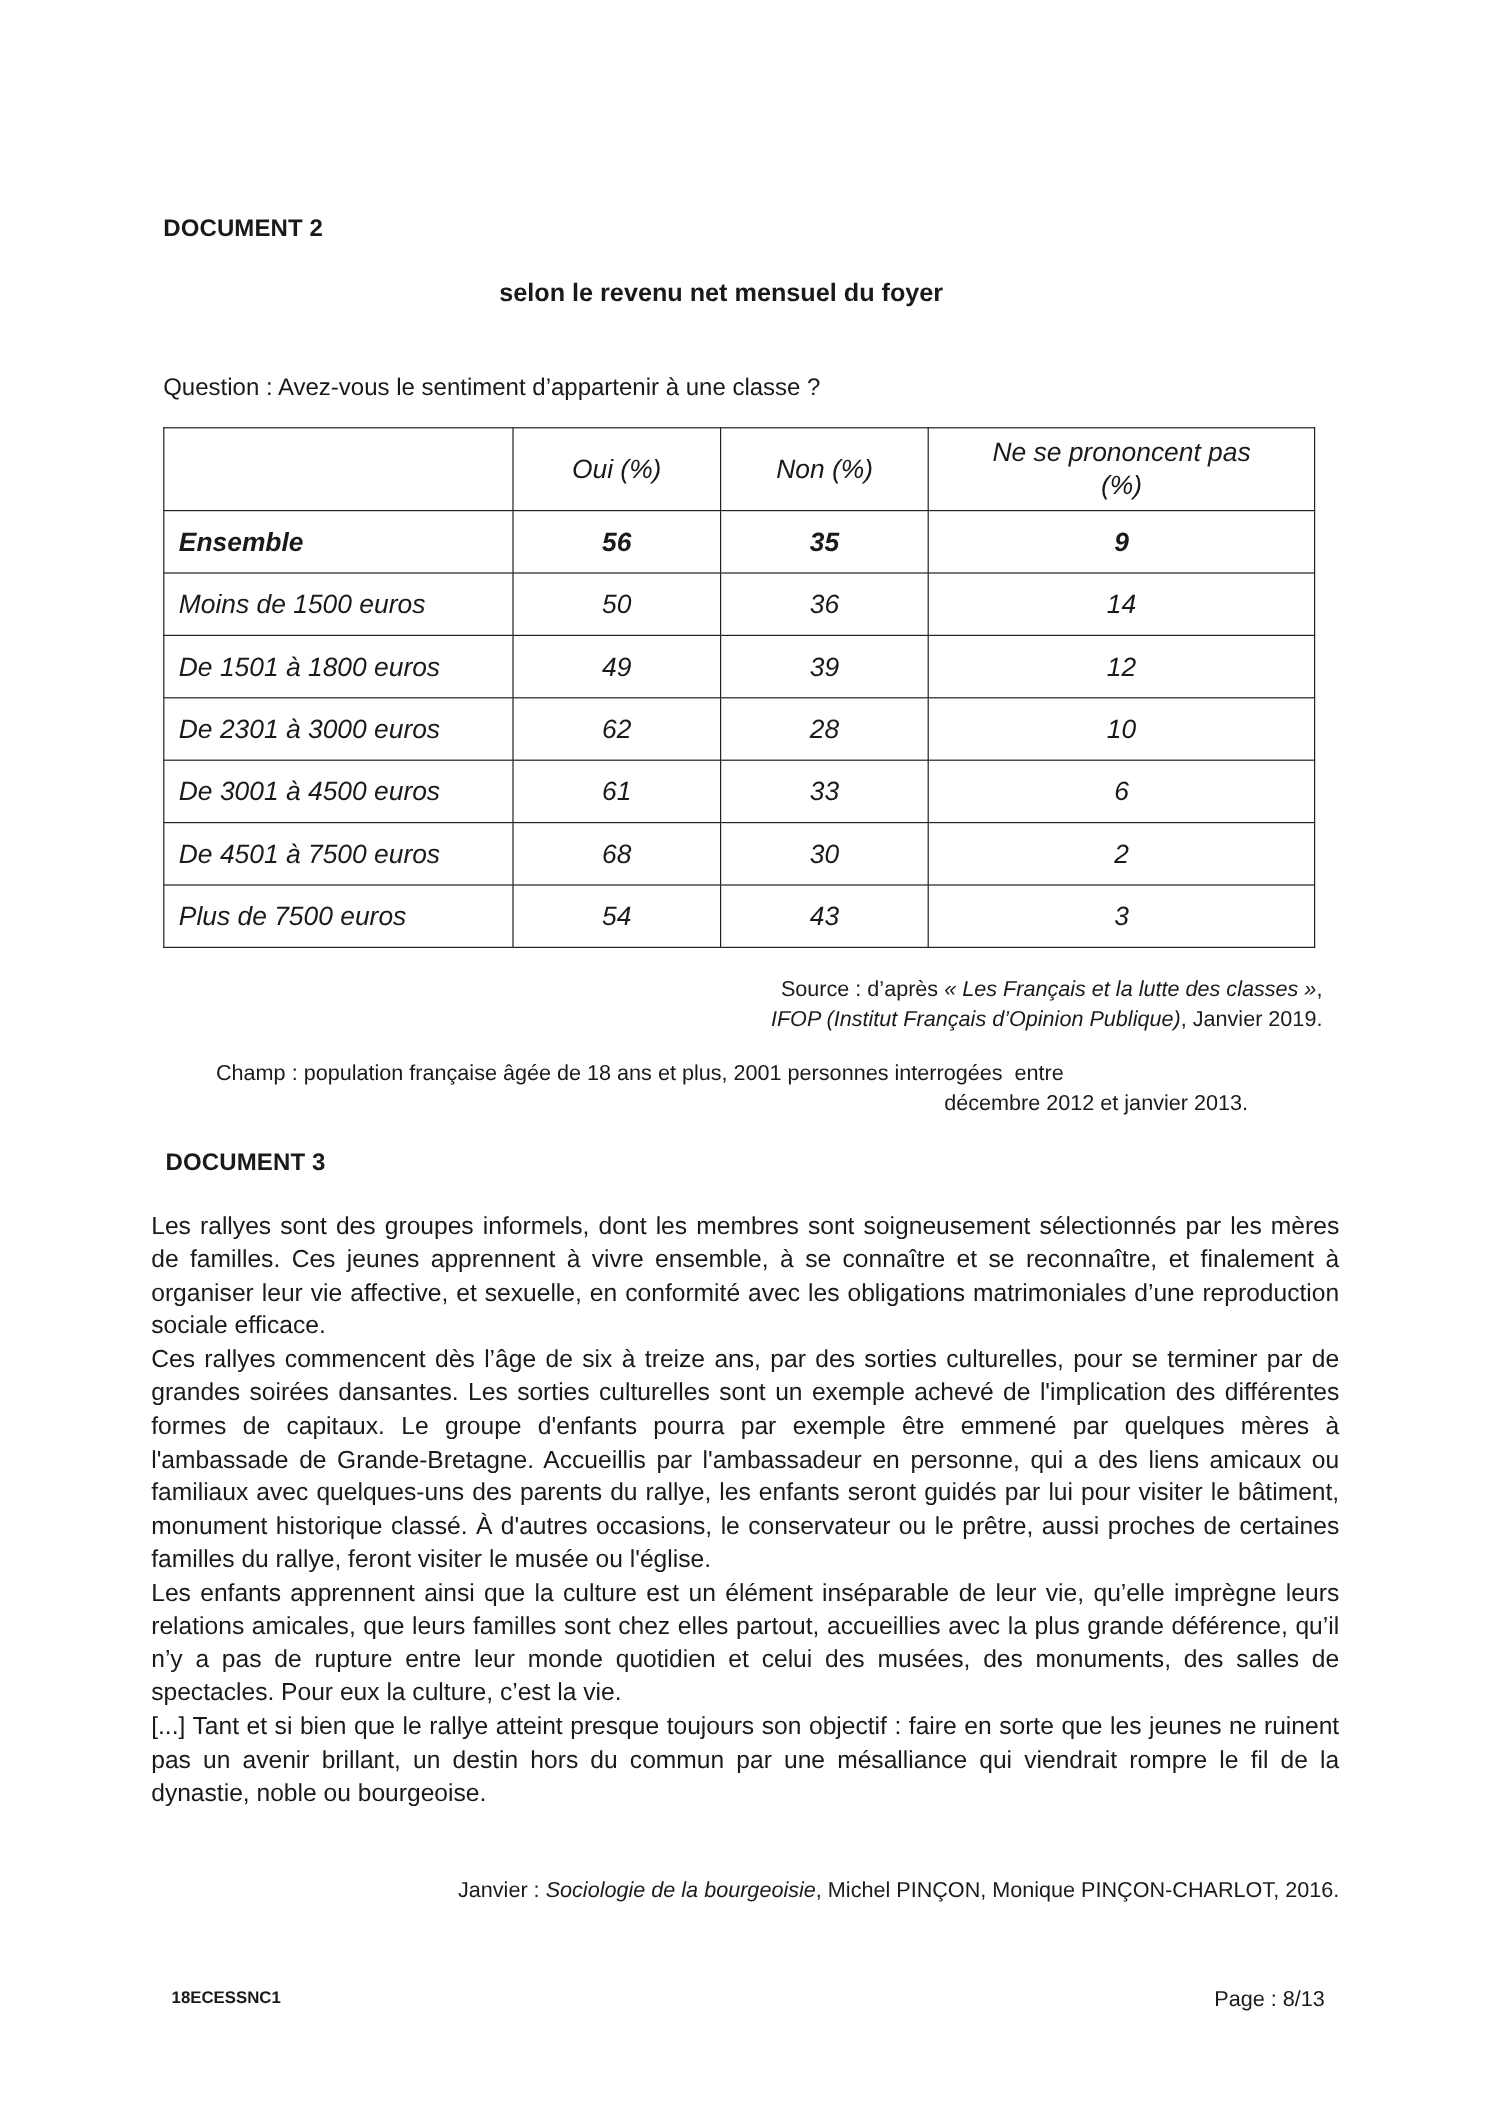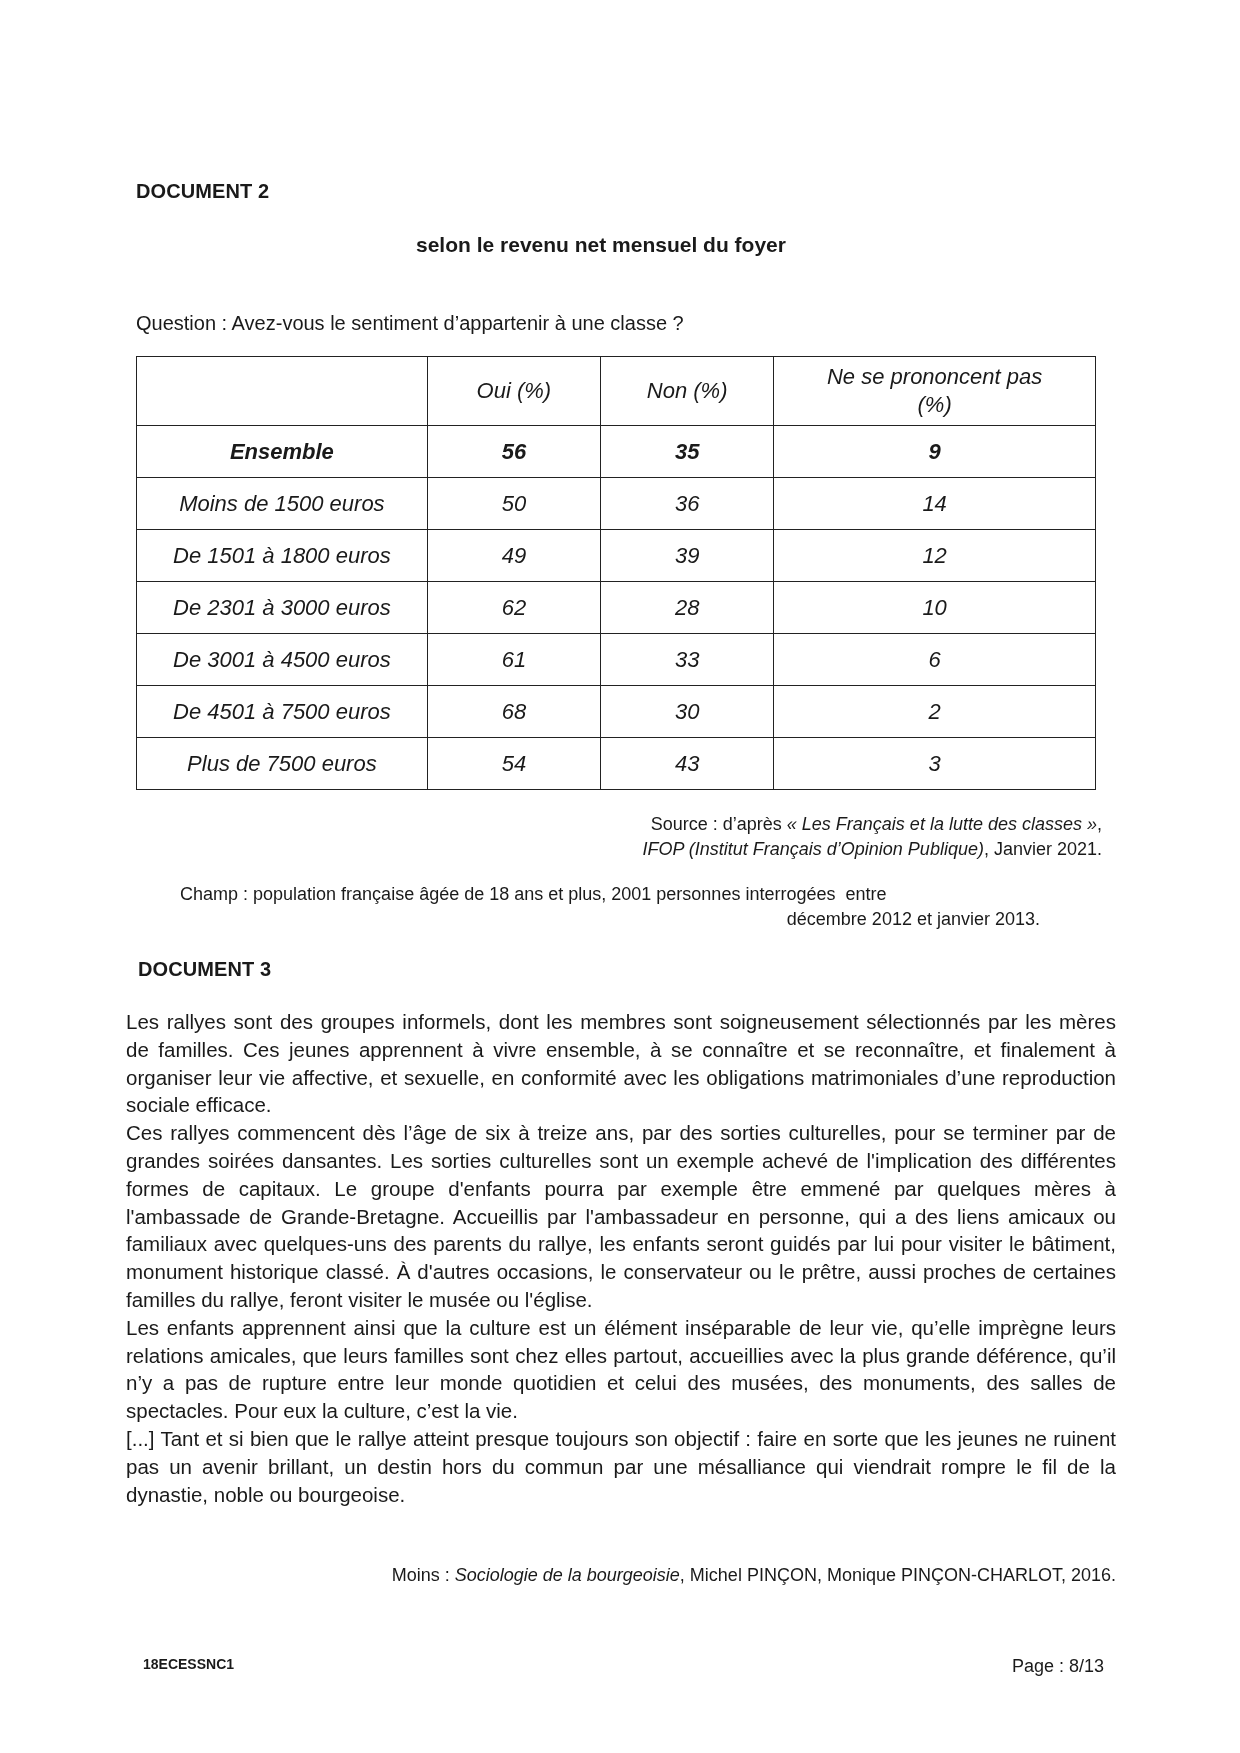--- a/index.html
+++ b/index.html
@@ -16,21 +16,21 @@
     .question { left: 136px; top: 312px; font-size: 20px; }
     table.data {
       position: absolute; left: 136px; top: 356px; width: 960px;
       border-collapse: collapse; font-size: 22px;
     }
     table.data td, table.data th {
       border: 1.5px solid #222; text-align: center; padding: 0;
       font-style: italic; font-weight: normal; height: 51px;
     }
     table.data thead th { height: 68px; font-weight: normal; line-height: 28px; }
-    table.data td.label { text-align: center; }
+    table.data td.label { text-align: left; padding-left: 12px; }
     table.data tr.bold td { font-weight: bold; }
     table.data tr.bold td.label { font-weight: bold; }
     .source1 { right: 138px; top: 812px; text-align: right; font-size: 18px; line-height: 25px; }
     .champ { left: 180px; top: 882px; width: 860px; font-size: 18px; line-height: 25px; }
     .champ .l2 { text-align: right; display: block; }
     .body-text {
       left: 126px; top: 1008px; width: 990px; font-size: 20.5px; line-height: 27.8px;
       text-align: justify;
     }
     .body-text p { margin: 0; }
@@ -112,36 +112,36 @@
       <td>3</td>
     </tr>
   </tbody>
 </table>
 
 <div class="abs source1">
   <div>
     <span>Source : d’après </span><i>« Les Français et la lutte des classes »</i><span>,</span>
   </div>
   <div>
-    <i>IFOP (Institut Français d’Opinion Publique)</i><span>, Janvier 2021.</span>
+    <i>IFOP (Institut Français d’Opinion Publique)</i><span>, Janvier 2019.</span>
   </div>
 </div>
 
 <div class="abs champ">
   <span class="l1" style="white-space:pre;">Champ : population française âgée de 18 ans et plus, 2001 personnes interrogées  entre</span>
   <span class="l2">décembre 2012 et janvier 2013.</span>
 </div>
 
 <div class="abs doc-heading" style="left:138px; top:958px;">DOCUMENT 3</div>
 
 <div class="abs body-text">
   <p>Les rallyes sont des groupes informels, dont les membres sont soigneusement sélectionnés par les mères de familles. Ces jeunes apprennent à vivre ensemble, à se connaître et se reconnaître, et finalement à organiser leur vie affective, et sexuelle, en conformité avec les obligations matrimoniales d’une reproduction sociale efficace.</p>
   <p>Ces rallyes commencent dès l’âge de six à treize ans, par des sorties culturelles, pour se terminer par de grandes soirées dansantes. Les sorties culturelles sont un exemple achevé de l'implication des différentes formes de capitaux. Le groupe d'enfants pourra par exemple être emmené par quelques mères à l'ambassade de Grande-Bretagne. Accueillis par l'ambassadeur en personne, qui a des liens amicaux ou familiaux avec quelques-uns des parents du rallye, les enfants seront guidés par lui pour visiter le bâtiment, monument historique classé. À d'autres occasions, le conservateur ou le prêtre, aussi proches de certaines familles du rallye, feront visiter le musée ou l'église.</p>
   <p>Les enfants apprennent ainsi que la culture est un élément inséparable de leur vie, qu’elle imprègne leurs relations amicales, que leurs familles sont chez elles partout, accueillies avec la plus grande déférence, qu’il n’y a pas de rupture entre leur monde quotidien et celui des musées, des monuments, des salles de spectacles. Pour eux la culture, c’est la vie.</p>
   <p>[...] Tant et si bien que le rallye atteint presque toujours son objectif : faire en sorte que les jeunes ne ruinent pas un avenir brillant, un destin hors du commun par une mésalliance qui viendrait rompre le fil de la dynastie, noble ou bourgeoise.</p>
 </div>
 
 <div class="abs source2">
-  <span>Moins : </span><i>Sociologie de la bourgeoisie</i><span>, Michel PINÇON, Monique PINÇON-CHARLOT, 2016.</span>
+  <span>Janvier : </span><i>Sociologie de la bourgeoisie</i><span>, Michel PINÇON, Monique PINÇON-CHARLOT, 2016.</span>
 </div>
 
 <div class="abs footer-left">18ECESSNC1</div>
 <div class="abs footer-right">Page : 8/13</div>
 
 </body></html>

